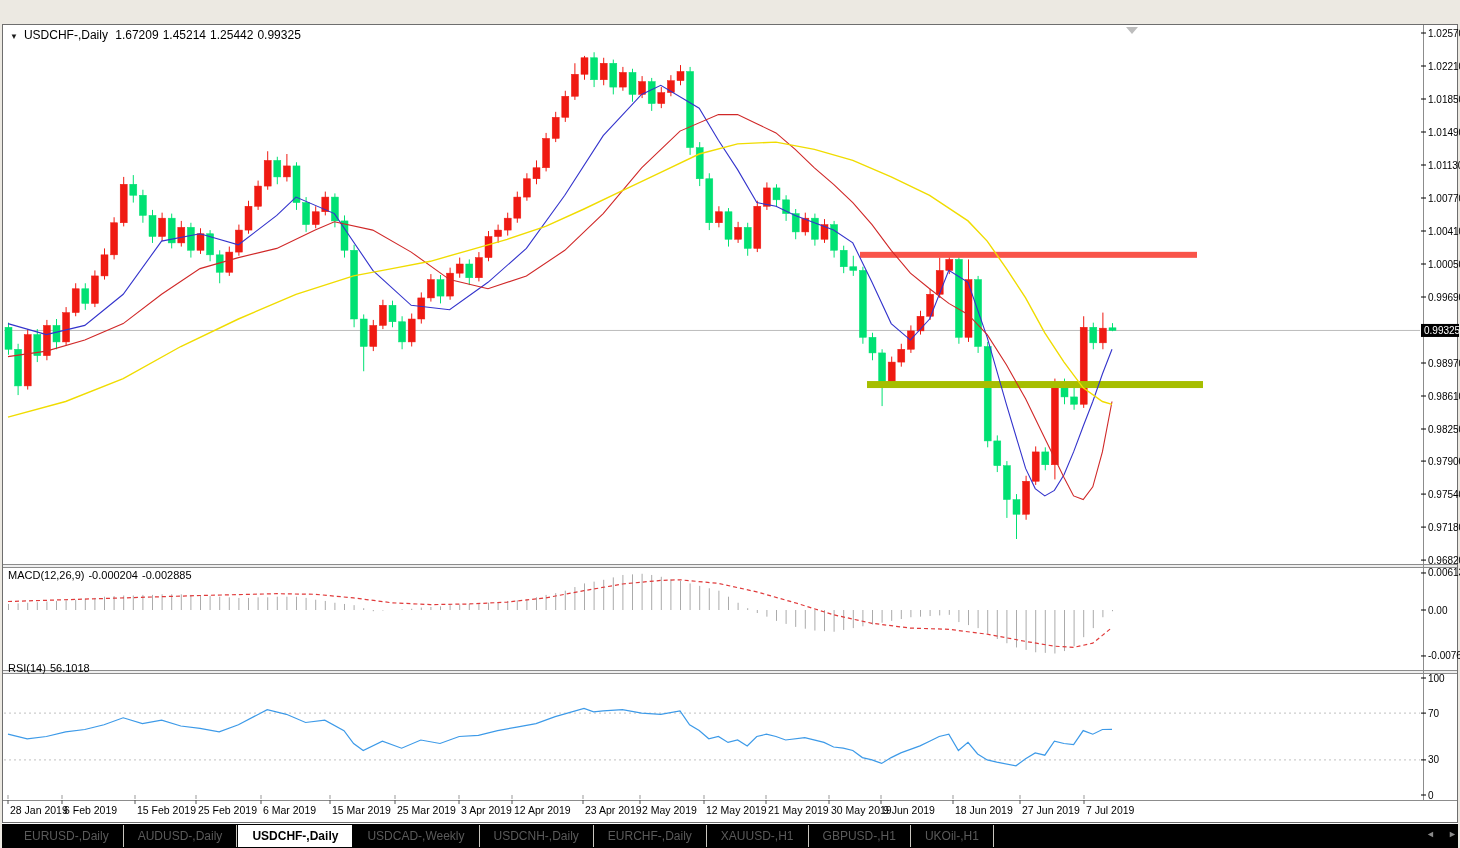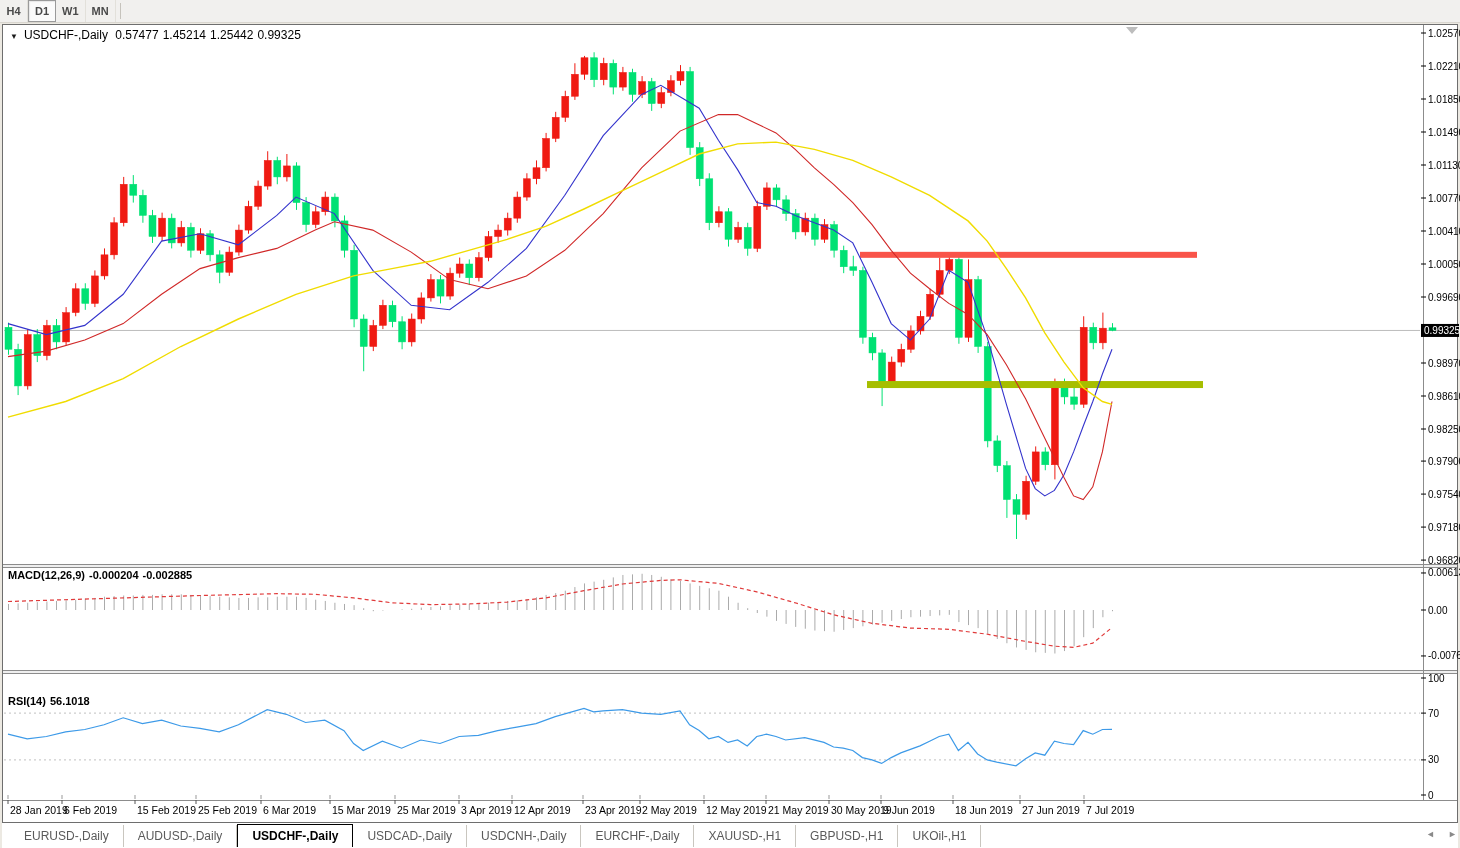--- a/index.html
+++ b/index.html
@@ -12,40 +12,33 @@
   .tf-sep{width:1px;background:#c6c3bc;margin:3px 4px;}
   
   .chart-window{position:absolute;left:2px;top:24px;width:1456px;height:799px;background:#ffffff;border:1px solid #6e6e6e;}
   .splitter{position:absolute;left:0;width:1454px;height:4px;background:#efefef;border-top:1px solid #8c8c8c;border-bottom:1px solid #8c8c8c;}
   .vaxis-sep{position:absolute;top:0;width:1px;height:775px;background:#8c8c8c;}
   .time-sep{position:absolute;left:0;width:1454px;height:1px;background:#8c8c8c;}
   .plot-svg{position:absolute;left:0;top:0;width:1460px;height:848px;pointer-events:auto;}
   .sym-label{position:absolute;left:10px;top:28px;font-size:12px;color:#000;white-space:nowrap;}
   .sym-label .tri{font-size:8px;margin-right:6px;color:#1a1a1a;}
   .sym-label span{margin-right:4px;}
-  .ind-label{position:absolute;left:8px;font-size:11px;color:#000;white-space:nowrap;font-weight:bold;}
+  .ind-label{position:absolute;left:8px;font-size:11px;color:#000;white-space:nowrap;}
   .ind-label span{margin-right:4px;}
   
-  .tabbar{position:absolute;left:2px;top:823px;width:1456px;height:25px;background:#ffffff;border-top:1px solid #ffffff;display:flex;align-items:stretch;padding-left:8px;}
+  .tabbar{position:absolute;left:2px;top:823px;width:1456px;height:25px;background:#000000;border-top:1px solid #ffffff;display:flex;align-items:stretch;padding-left:8px;}
   .tab{padding:0 14px;font-size:12px;color:#5a5a5a;display:flex;align-items:center;border-right:1px solid #c9c6bf;cursor:default;white-space:nowrap;height:22px;margin-top:1px;}
   .tab.active{background:#ffffff;color:#000;font-weight:bold;border:1px solid #000;border-bottom:none;height:23px;margin-top:0;}
   .tab-scroll{position:absolute;top:5px;font-size:9px;color:#8a8a8a;cursor:default;}
 </style>
 </head>
 <body>
 
 <div class="app">
 
-  <div class="toolbar" id="toolbar">
-      <div class="tf-btn">H4</div>
-      <div class="tf-btn active">D1</div>
-      <div class="tf-btn">W1</div>
-      <div class="tf-btn">MN</div>
-      <div class="tf-sep"></div>
-    </div>
 
   <div class="chart-window">
     <div class="splitter" style="top:539px"></div>
     <div class="splitter" style="top:645px"></div>
     <div class="time-sep" style="top:775px"></div>
     <div class="vaxis-sep" style="left:1420px"></div>
   </div>
 
   <svg class="plot-svg" id="plot" viewBox="0 0 1460 848">
       <g>
@@ -526,36 +519,36 @@
         <text x="1022" y="814" font-family="Liberation Sans, sans-serif" font-size="10.5px" fill="#000000">27 Jun 2019</text>
         <line x1="1084" y1="800" x2="1084" y2="804" stroke="#555" stroke-width="1"></line>
         <line x1="1084" y1="795" x2="1084" y2="799" stroke="#999" stroke-width="1"></line>
         <text x="1086" y="814" font-family="Liberation Sans, sans-serif" font-size="10.5px" fill="#000000">7 Jul 2019</text>
       </g>
       <polygon points="1126,27 1138,27 1132,34" fill="#bdbdbd"></polygon>
     </svg>
 
   <div class="sym-label">
     <span class="tri">▼</span><span>USDCHF-,Daily</span>
-    <span>0.57477</span><span>1.45214</span><span>1.25442</span><span>0.99325</span>
+    <span>1.67209</span><span>1.45214</span><span>1.25442</span><span>0.99325</span>
   </div>
 
   <div class="ind-label" style="top:569px">
     <span>MACD(12,26,9)</span><span>-0.000204</span><span>-0.002885</span>
   </div>
 
-  <div class="ind-label" style="top:695px">
+  <div class="ind-label" style="top:662px">
     <span>RSI(14)</span><span>56.1018</span>
   </div>
 
   <div class="tabbar" id="tabbar">
       <div class="tab">EURUSD-,Daily</div>
       <div class="tab">AUDUSD-,Daily</div>
       <div class="tab active">USDCHF-,Daily</div>
-      <div class="tab">USDCAD-,Daily</div>
+      <div class="tab">USDCAD-,Weekly</div>
       <div class="tab">USDCNH-,Daily</div>
       <div class="tab">EURCHF-,Daily</div>
       <div class="tab">XAUUSD-,H1</div>
       <div class="tab">GBPUSD-,H1</div>
       <div class="tab">UKOil-,H1</div>
       <div class="tab-scroll" style="left: 1424px;">◄</div>
       <div class="tab-scroll" style="left: 1446px;">►</div>
     </div>
 
 </div>

